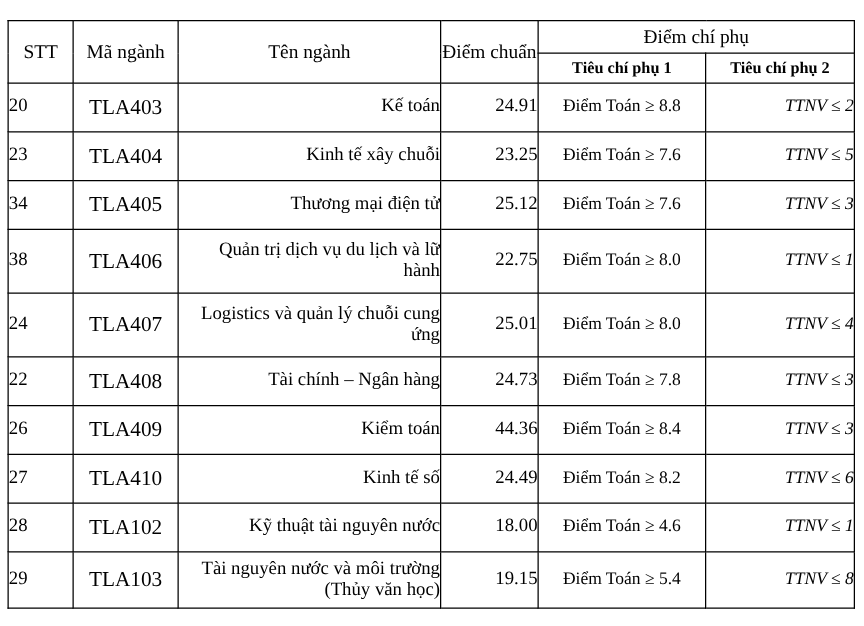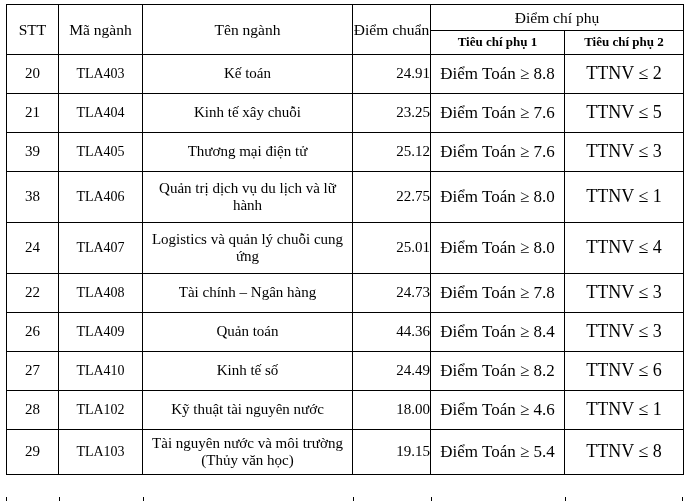--- a/index.html
+++ b/index.html
@@ -16,21 +16,21 @@
   }
   .sheet {
     width: 691px;
     height: 501px;
     position: relative;
     background: #fff;
   }
   table.score-table {
     border-collapse: collapse;
     width: 677px;
-    margin: 4px 0 0 6px;
+    margin: 16px 0 0 6px;
     table-layout: fixed;
     padding-left: 16px;
   }
   table.score-table th,
   table.score-table td {
     border: 1px solid #000;
     padding: 0;
     vertical-align: middle;
     font-weight: normal;
   }
@@ -57,44 +57,45 @@
   thead th.tieu-chi-phu-group {
     font-size: 15.5px;
     padding: 4px 2px;
   }
   tbody td {
     font-size: 15px;
     line-height: 1.16;
     height: 38px;
   }
   td.stt {
-    text-align: center;
+    text-align: left;
     font-size: 15px;
   }
   td.ma {
     text-align: center;
-    font-size: 14px;
+    font-size: 17px;
   }
   td.ten {
-    text-align: center;
+    text-align: right;
     padding: 2px 6px 2px 7px;
   }
   td.diem {
     text-align: right;
     font-size: 15px;
   }
   td.tc1 {
     text-align: center;
-    font-size: 17px;
+    font-size: 14px;
     padding: 2px 3px;
   }
   td.tc2 {
-    text-align: center;
-    font-size: 18px;
+    text-align: right;
+    font-size: 14px;
     padding: 2px 3px 2px 8px;
+    font-style: italic;
   }
   tr.tall td { height: 50px; }
   tr.last td { height: 44px; }
   .bottom-stub {
     position: absolute;
     left: 6px;
     bottom: 0;
     width: 677px;
     height: 8px;
     border-left: 1px solid #000;
@@ -144,29 +145,29 @@
     <tbody>
       <tr>
         <td class="stt">20</td>
         <td class="ma">TLA403</td>
         <td class="ten">Kế toán</td>
         <td class="diem">24.91</td>
         <td class="tc1">Điểm Toán ≥ 8.8</td>
         <td class="tc2">TTNV ≤ 2</td>
       </tr>
       <tr>
-        <td class="stt">21</td>
+        <td class="stt">23</td>
         <td class="ma">TLA404</td>
         <td class="ten">Kinh tế xây chuỗi</td>
         <td class="diem">23.25</td>
         <td class="tc1">Điểm Toán ≥ 7.6</td>
         <td class="tc2">TTNV ≤ 5</td>
       </tr>
       <tr>
-        <td class="stt">39</td>
+        <td class="stt">34</td>
         <td class="ma">TLA405</td>
         <td class="ten">Thương mại điện tử</td>
         <td class="diem">25.12</td>
         <td class="tc1">Điểm Toán ≥ 7.6</td>
         <td class="tc2">TTNV ≤ 3</td>
       </tr>
       <tr class="tall">
         <td class="stt">38</td>
         <td class="ma">TLA406</td>
         <td class="ten">Quản trị dịch vụ du lịch và lữ hành</td>
@@ -186,21 +187,21 @@
         <td class="stt">22</td>
         <td class="ma">TLA408</td>
         <td class="ten">Tài chính – Ngân hàng</td>
         <td class="diem">24.73</td>
         <td class="tc1">Điểm Toán ≥ 7.8</td>
         <td class="tc2">TTNV ≤ 3</td>
       </tr>
       <tr>
         <td class="stt">26</td>
         <td class="ma">TLA409</td>
-        <td class="ten">Quản toán</td>
+        <td class="ten">Kiểm toán</td>
         <td class="diem">44.36</td>
         <td class="tc1">Điểm Toán ≥ 8.4</td>
         <td class="tc2">TTNV ≤ 3</td>
       </tr>
       <tr>
         <td class="stt">27</td>
         <td class="ma">TLA410</td>
         <td class="ten">Kinh tế số</td>
         <td class="diem">24.49</td>
         <td class="tc1">Điểm Toán ≥ 8.2</td>

